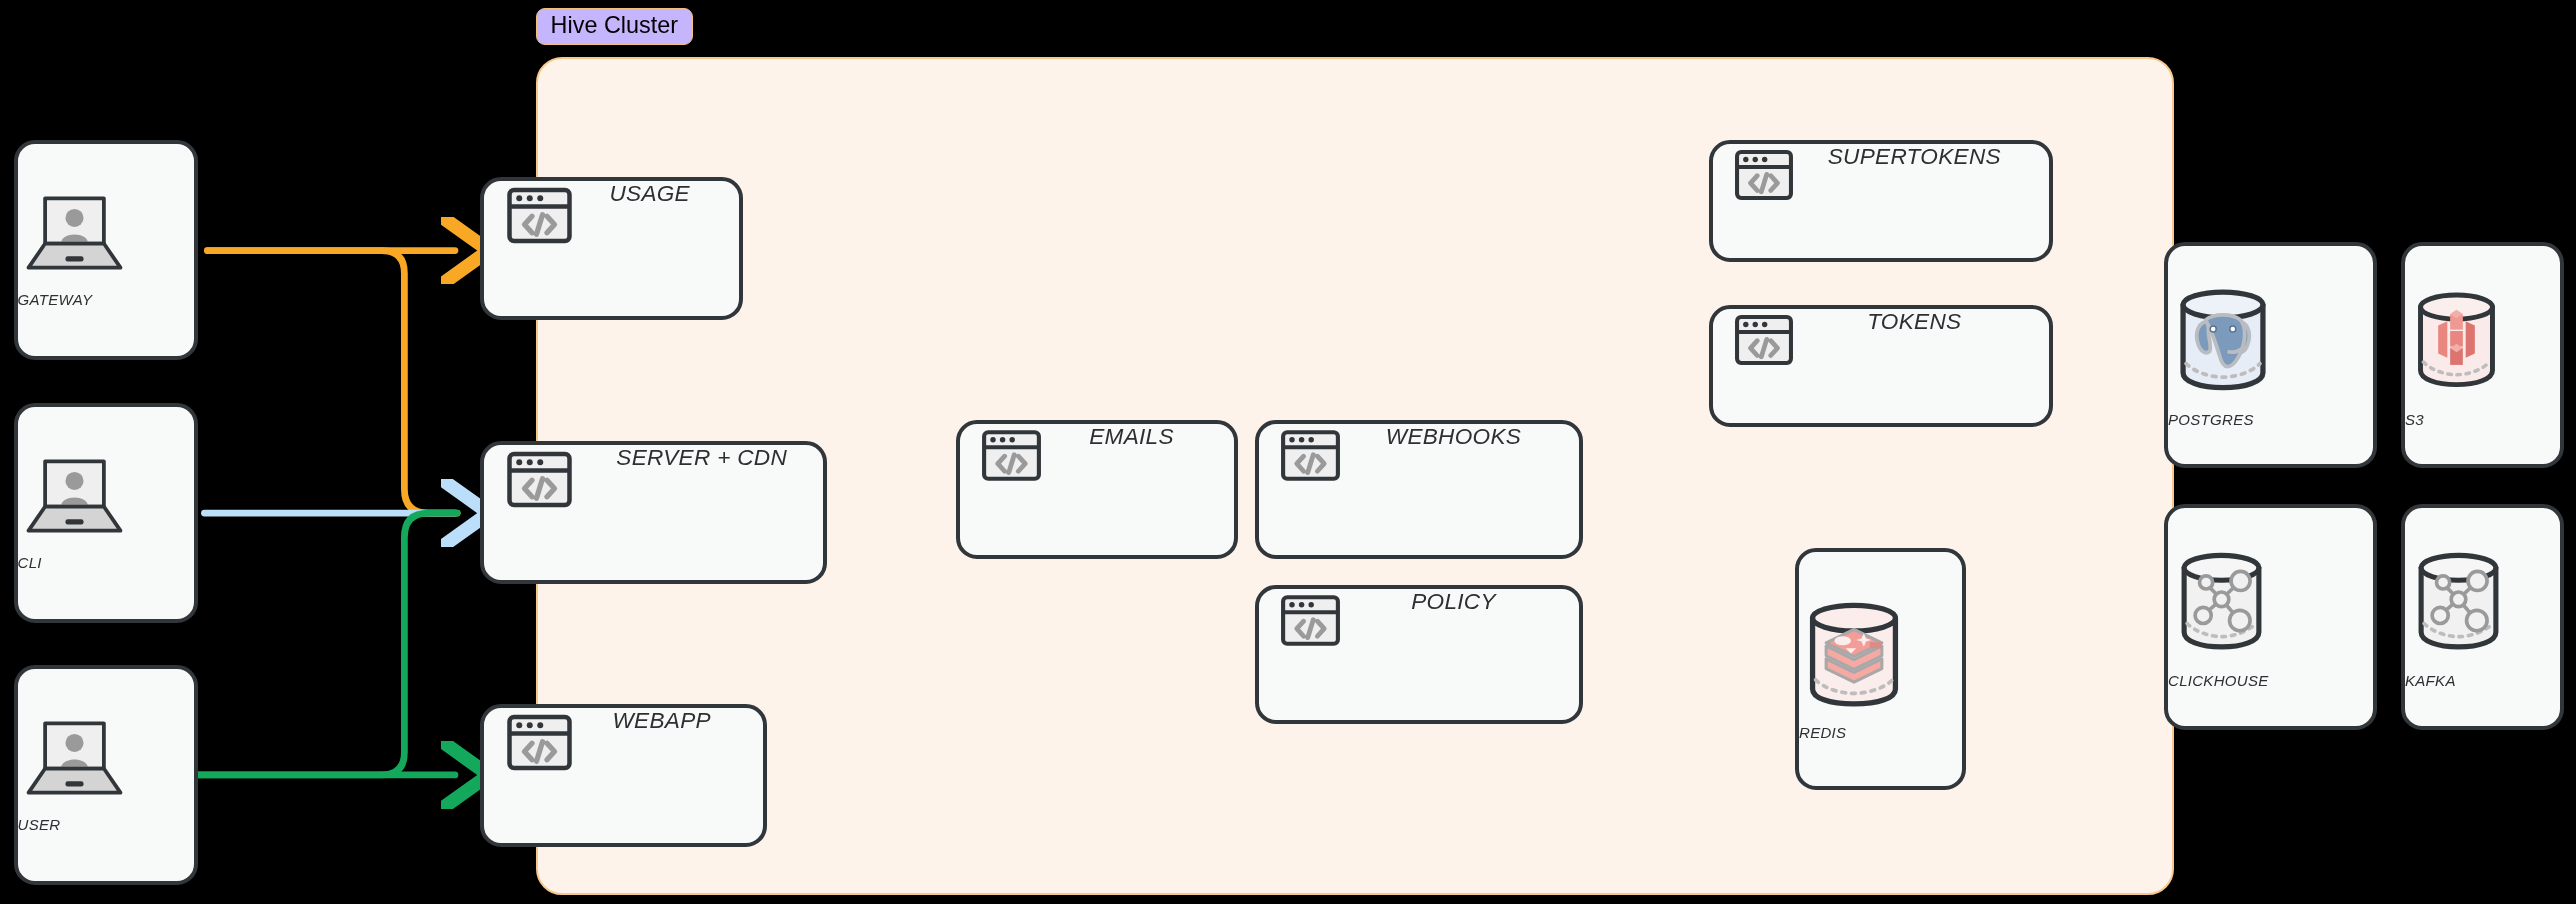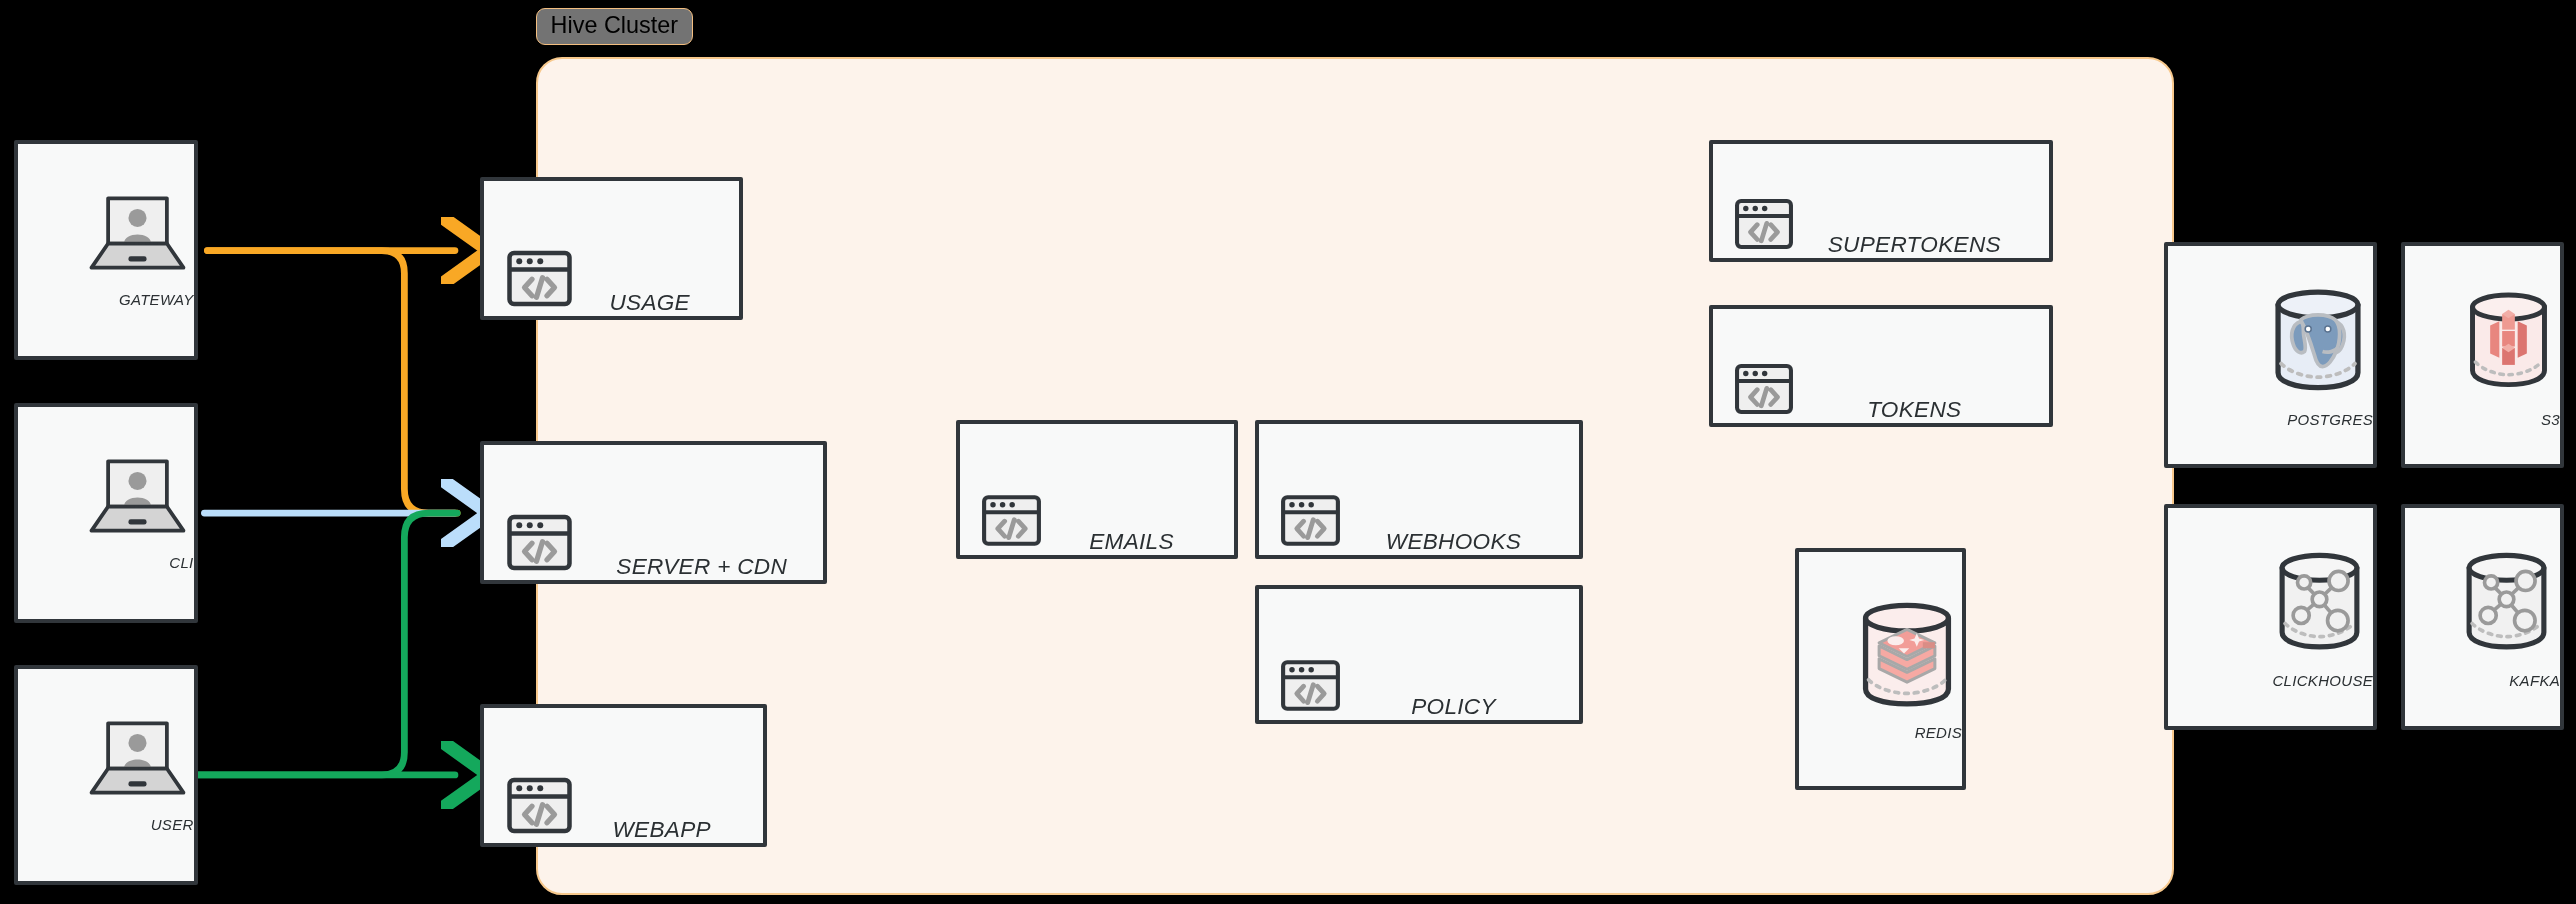--- a/index.html
+++ b/index.html
@@ -11,32 +11,32 @@
   #stage{position:absolute;left:0;top:0;width:2576px;height:904px;}
 
   
   .cluster-panel{
     position:absolute;left:536px;top:57px;width:1638px;height:838px;
     background:#FDF3EB;border:2.3px solid #F7C88C;
     border-radius:26px;box-sizing:border-box;
   }
   .cluster-badge{
     position:absolute;left:536px;top:7.5px;
-    background:#737373;border:1.5px solid #F3BE80;
+    background:#c4b5fd;border:1.5px solid #F3BE80;
     border-radius:9px;padding:5.3px 13.6px 6.8px 13.6px;
     font-size:23.4px;color:#000;line-height:1;white-space:nowrap;
     z-index:12;
   }
 
   
   .node{
     position:absolute;box-sizing:border-box;
     background:#F8F9F9;border:4.5px solid #31363B;
-    border-radius:2px;z-index:6;
-    display:flex;align-items:flex-end;
+    border-radius:21px;z-index:6;
+    display:flex;align-items:flex-start;
   }
   .node-label{
     font-style:italic;color:#2B3033;white-space:nowrap;
     letter-spacing:0.3px;
   }
 
   
   .node.h-card{flex-direction:row;}
   .node.h-card .ico{flex:0 0 auto;}
   .node.h-card .node-label{flex:1 1 auto;text-align:center;font-size:22.6px;}
@@ -252,21 +252,21 @@
         </g>
         <ellipse cx="58" cy="58" rx="11" ry="6" fill="#FBEDEC"></ellipse>
         <path d="M86 48 L89 55 L96 57 L89 59 L86 66 L83 59 L76 57 L83 55 Z" fill="#FBEDEC"></path>
         <path d="M62 68 L76 68 L69 75 Z" fill="#FBEDEC"></path>
         <path d="M94 60 L110 60 L110 68 L94 68 Z" fill="#D98D86"></path>
       </svg>
     </span>
     <span class="node-label">REDIS</span>
   </div>
 
-  <div class="node v-card" style="left:2164px;top:242px;width:213px;height:226px;padding-left:23px;">
+  <div class="node v-card" style="left:2164px;top:242px;width:213px;height:226px;">
     <span class="ico">
       <svg width="110" height="115" viewBox="0 0 146 152">
         <path d="M20 30 V120 C20 132 43 140 73 140 C103 140 126 132 126 120 V30 Z" fill="#E7EDF6" stroke="#31363B" stroke-width="7" stroke-linejoin="round"></path>
         <ellipse cx="73" cy="30" rx="53" ry="17" fill="#EDF1F8" stroke="#31363B" stroke-width="7"></ellipse>
         <path d="M24 108 C36 120 57 126 73 126 C89 126 110 120 122 108" fill="none" stroke="#BDBDBD" stroke-width="5" stroke-dasharray="5 8" stroke-linecap="round"></path>
         <g fill="#7C9BBC" stroke="#B9BDC2" stroke-width="5" stroke-linejoin="round">
           <path d="M50 52 C38 56 36 70 40 82 C43 92 50 96 55 92 C58 88 55 78 54 70
                    C53 62 55 54 50 52 Z"></path>
           <path d="M96 52 C108 56 110 70 106 82 C103 92 96 96 92 92 C89 88 92 78 93 70
                    C94 62 92 54 96 52 Z"></path>

